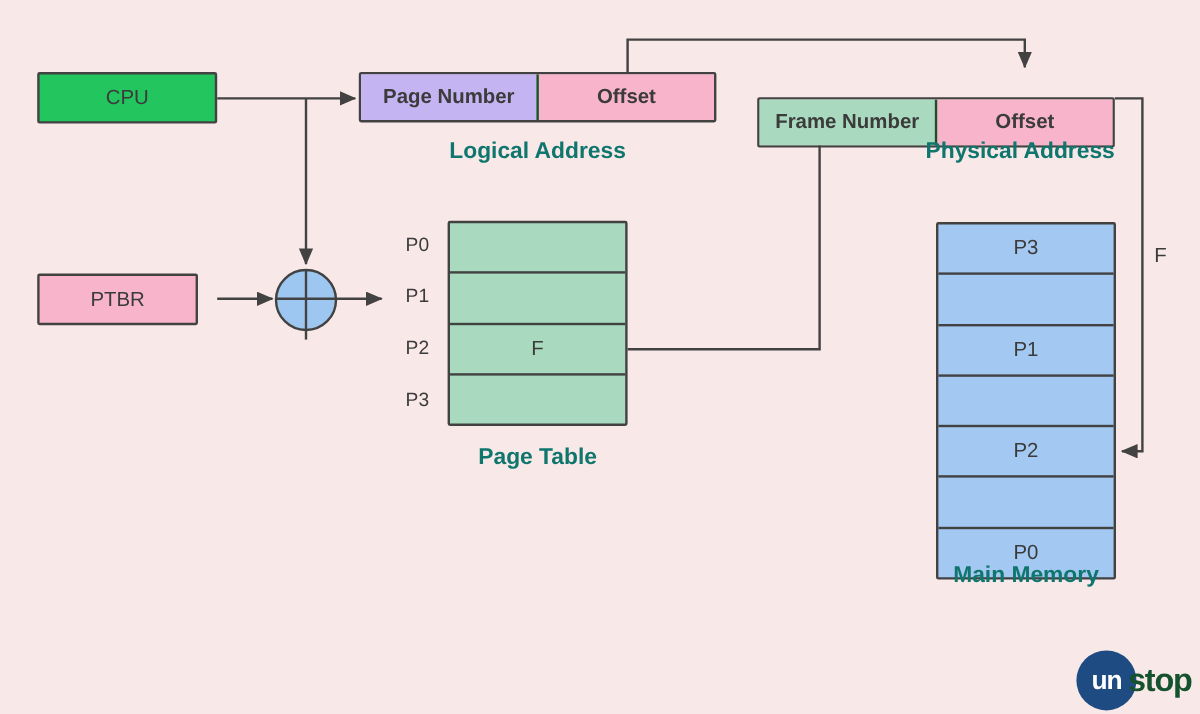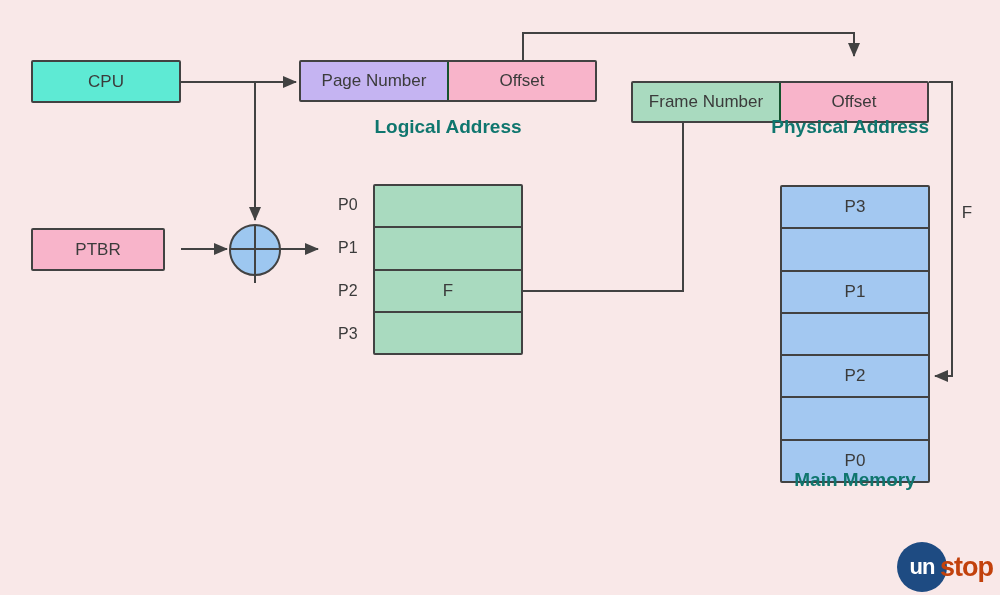--- a/index.html
+++ b/index.html
@@ -9,21 +9,21 @@
     background:#F9E8E8; overflow:hidden;
   }
   svg.wires { position:absolute; left:0; top:0; width:1000px; height:595px; }
 
   .box {
     position:absolute; box-sizing:border-box;
     border:2px solid #424242; border-radius:2px;
     display:flex; align-items:center; justify-content:center;
     font-size:17px; font-weight:500; color:#3B3B3B;
   }
-  .split { padding:0; }
+  .split { padding:0;font-weight:bold; }
   .cell {
     flex:1; height:100%; display:flex;
     align-items:center; justify-content:center;
   }
   .cell + .cell { border-left:2px solid #14532d; }
 
   .stack { flex-direction:column; padding:0; }
   .srow {
     width:100%; flex:1; display:flex;
     align-items:center; justify-content:center;
@@ -38,35 +38,35 @@
   .rowlabels { position:absolute; display:flex; flex-direction:column; }
   .rowlabel {
     flex:1; display:flex; align-items:center;
     font-size:16px; font-weight:500; color:#3B3B3B;
   }
   .floatlabel {
     position:absolute; font-size:17px; font-weight:500;
     color:#3B3B3B; text-align:center;
   }
 
-  .c-yellow { background:#5eead4;align-items:center; }
+  .c-yellow { background:#22c55e;align-items:center; }
   .c-pink   { background:#F8B4CA; }
   .c-purple { background:#C5B4F2; }
   .c-green  { background:#A9DABF; }
   .c-blue   { background:#A3C8F1; }
 
   .logo { position:absolute; left:897px; top:542px; display:flex; align-items:center; }
   .logo-circle {
     width:50px; height:50px; border-radius:50%;
     background:#1E4B82; color:#FFFFFF;
     display:flex; align-items:center; justify-content:center;
     font-weight:bold; font-size:22px; letter-spacing:-1px;
   }
   .logo-text {
-    color:#c2410c; font-weight:bold; font-size:27px;
+    color:#14532d; font-weight:bold; font-size:27px;
     margin-left:-7px; letter-spacing:-1px;
   }
 </style>
 </head>
 <body>
 
 <div id="canvas">
 
   <svg class="wires" viewBox="0 0 1000 595" xmlns="http://www.w3.org/2000/svg">
     <defs>
@@ -129,20 +129,21 @@
     <div class="rowlabel">P2</div>
     <div class="rowlabel">P3</div>
   </div>
 
   <div class="box stack c-green" style="left:373px; top:184px; width:150px; height:171px;">
     <div class="srow"></div>
     <div class="srow"></div>
     <div class="srow">F</div>
     <div class="srow"></div>
   </div>
+  <div class="caption" style="left:373px; top:371px; width:150px;">Page Table</div>
 
   <div class="box stack c-blue" style="left:780px; top:185px; width:150px; height:298px;">
     <div class="srow">P3</div>
     <div class="srow"></div>
     <div class="srow">P1</div>
     <div class="srow"></div>
     <div class="srow">P2</div>
     <div class="srow"></div>
     <div class="srow">P0</div>
   </div>

